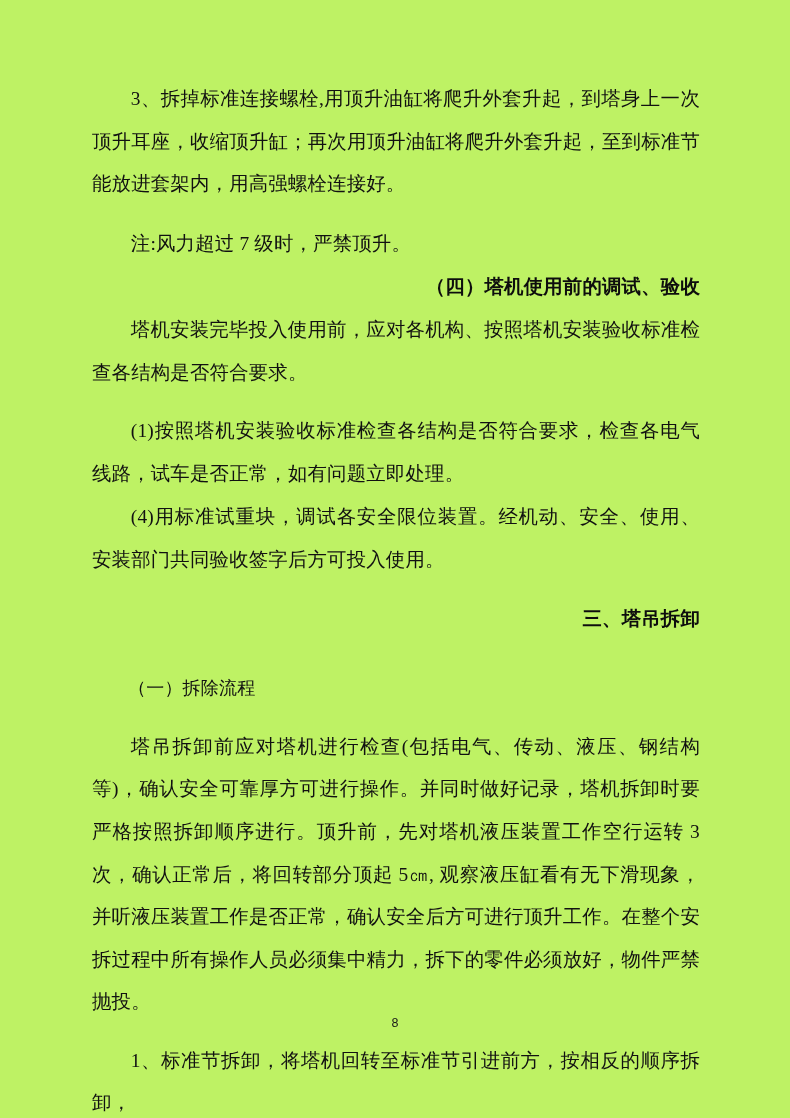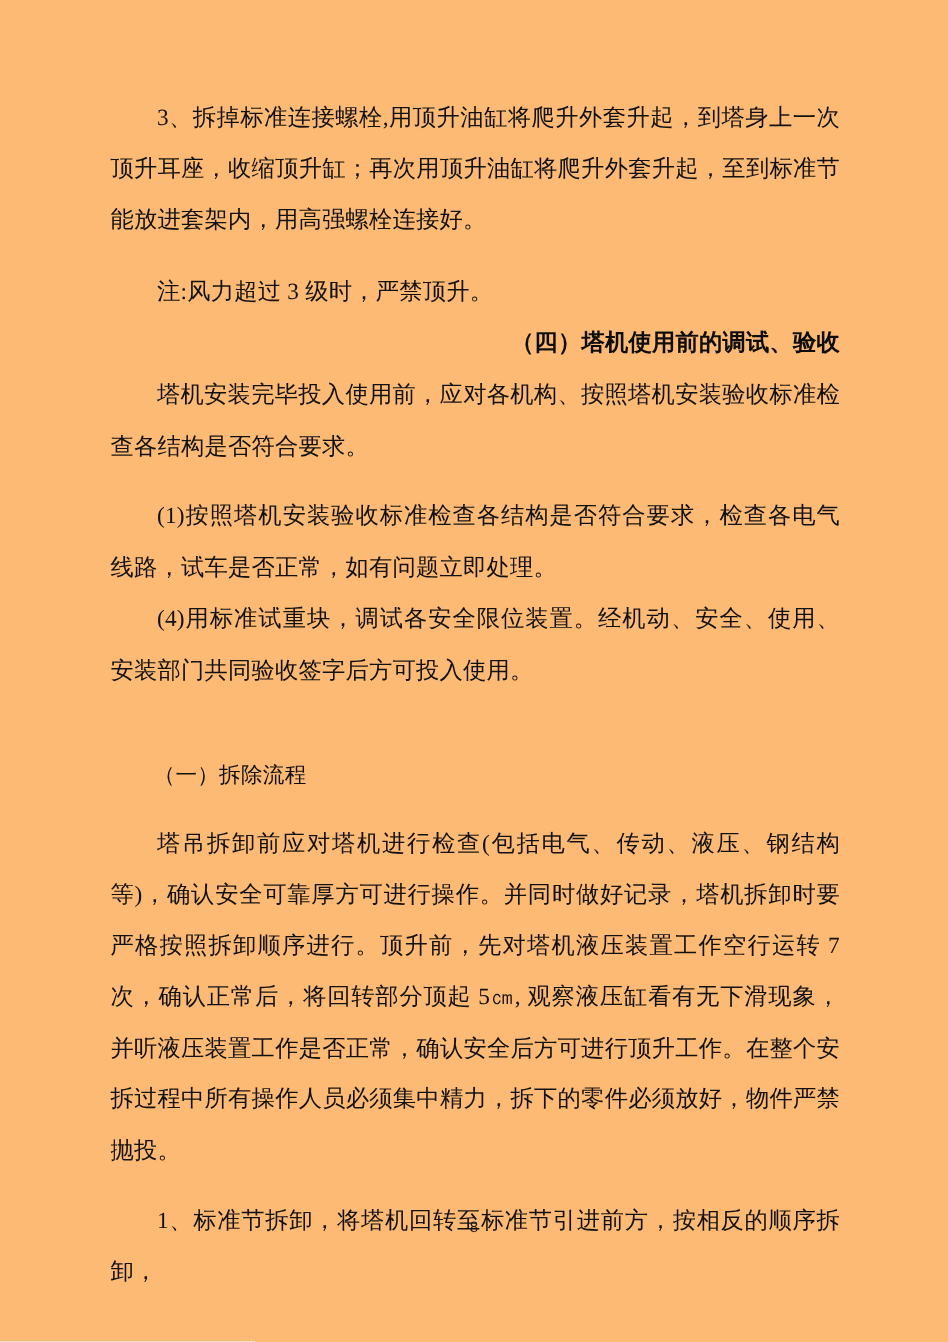--- a/index.html
+++ b/index.html
@@ -15,21 +15,21 @@
     color: #000000;
     -webkit-font-smoothing: antialiased;
   }
 
   .page {
     position: absolute;
     left: 0;
     top: 0;
     width: 790px;
     height: 1118px;
-    background: #fdba74;
+    background: #bef264;
     overflow: hidden;
   }
 
   .content {
     position: absolute;
     left: 92px;
     top: 78px;
     width: 608px;
   }
 
@@ -89,46 +89,47 @@
 <div class="page">
   <div class="content">
 
     <p class="para">3、拆掉标准连接螺栓,用顶升油缸将爬升外套升起，到塔身上一次顶升耳座，收缩顶升缸；再次用顶升油缸将爬升外套升起，至到标准节能放进套架内，用高强螺栓连接好。</p>
 
     <div class="gap-md"></div>
 
 
     <div class="gap-sm"></div>
 
-    <p class="para">注:风力超过 3 级时，严禁顶升。</p>
+    <p class="para">注:风力超过 7 级时，严禁顶升。</p>
 
     <div class="gap-sm"></div>
 
     <p class="heading">（四）塔机使用前的调试、验收</p>
 
     <p class="para">塔机安装完毕投入使用前，应对各机构、按照塔机安装验收标准检查各结构是否符合要求。</p>
 
     <div class="gap-md"></div>
 
     <p class="para">(1)按照塔机安装验收标准检查各结构是否符合要求，检查各电气线路，试车是否正常，如有问题立即处理。</p>
 
     <div class="gap-sm"></div>
 
     <p class="para">(4)用标准试重块，调试各安全限位装置。经机动、安全、使用、安装部门共同验收签字后方可投入使用。</p>
 
     <div class="gap-md"></div>
 
+    <p class="heading">三、塔吊拆卸</p>
 
     <div class="gap-lg"></div>
 
     <p class="subheading">（一）拆除流程</p>
 
     <div class="gap-md"></div>
 
-    <p class="para">塔吊拆卸前应对塔机进行检查(包括电气、传动、液压、钢结构等)，确认安全可靠厚方可进行操作。并同时做好记录，塔机拆卸时要严格按照拆卸顺序进行。顶升前，先对塔机液压装置工作空行运转 7 次，确认正常后，将回转部分顶起 5㎝, 观察液压缸看有无下滑现象，并听液压装置工作是否正常，确认安全后方可进行顶升工作。在整个安拆过程中所有操作人员必须集中精力，拆下的零件必须放好，物件严禁抛投。</p>
+    <p class="para">塔吊拆卸前应对塔机进行检查(包括电气、传动、液压、钢结构等)，确认安全可靠厚方可进行操作。并同时做好记录，塔机拆卸时要严格按照拆卸顺序进行。顶升前，先对塔机液压装置工作空行运转 3 次，确认正常后，将回转部分顶起 5㎝, 观察液压缸看有无下滑现象，并听液压装置工作是否正常，确认安全后方可进行顶升工作。在整个安拆过程中所有操作人员必须集中精力，拆下的零件必须放好，物件严禁抛投。</p>
 
     <div class="gap-md"></div>
 
     <p class="para">1、标准节拆卸，将塔机回转至标准节引进前方，按相反的顺序拆卸，</p>
 
   </div>
 
   <div class="pageno">8</div>
 </div>
 

